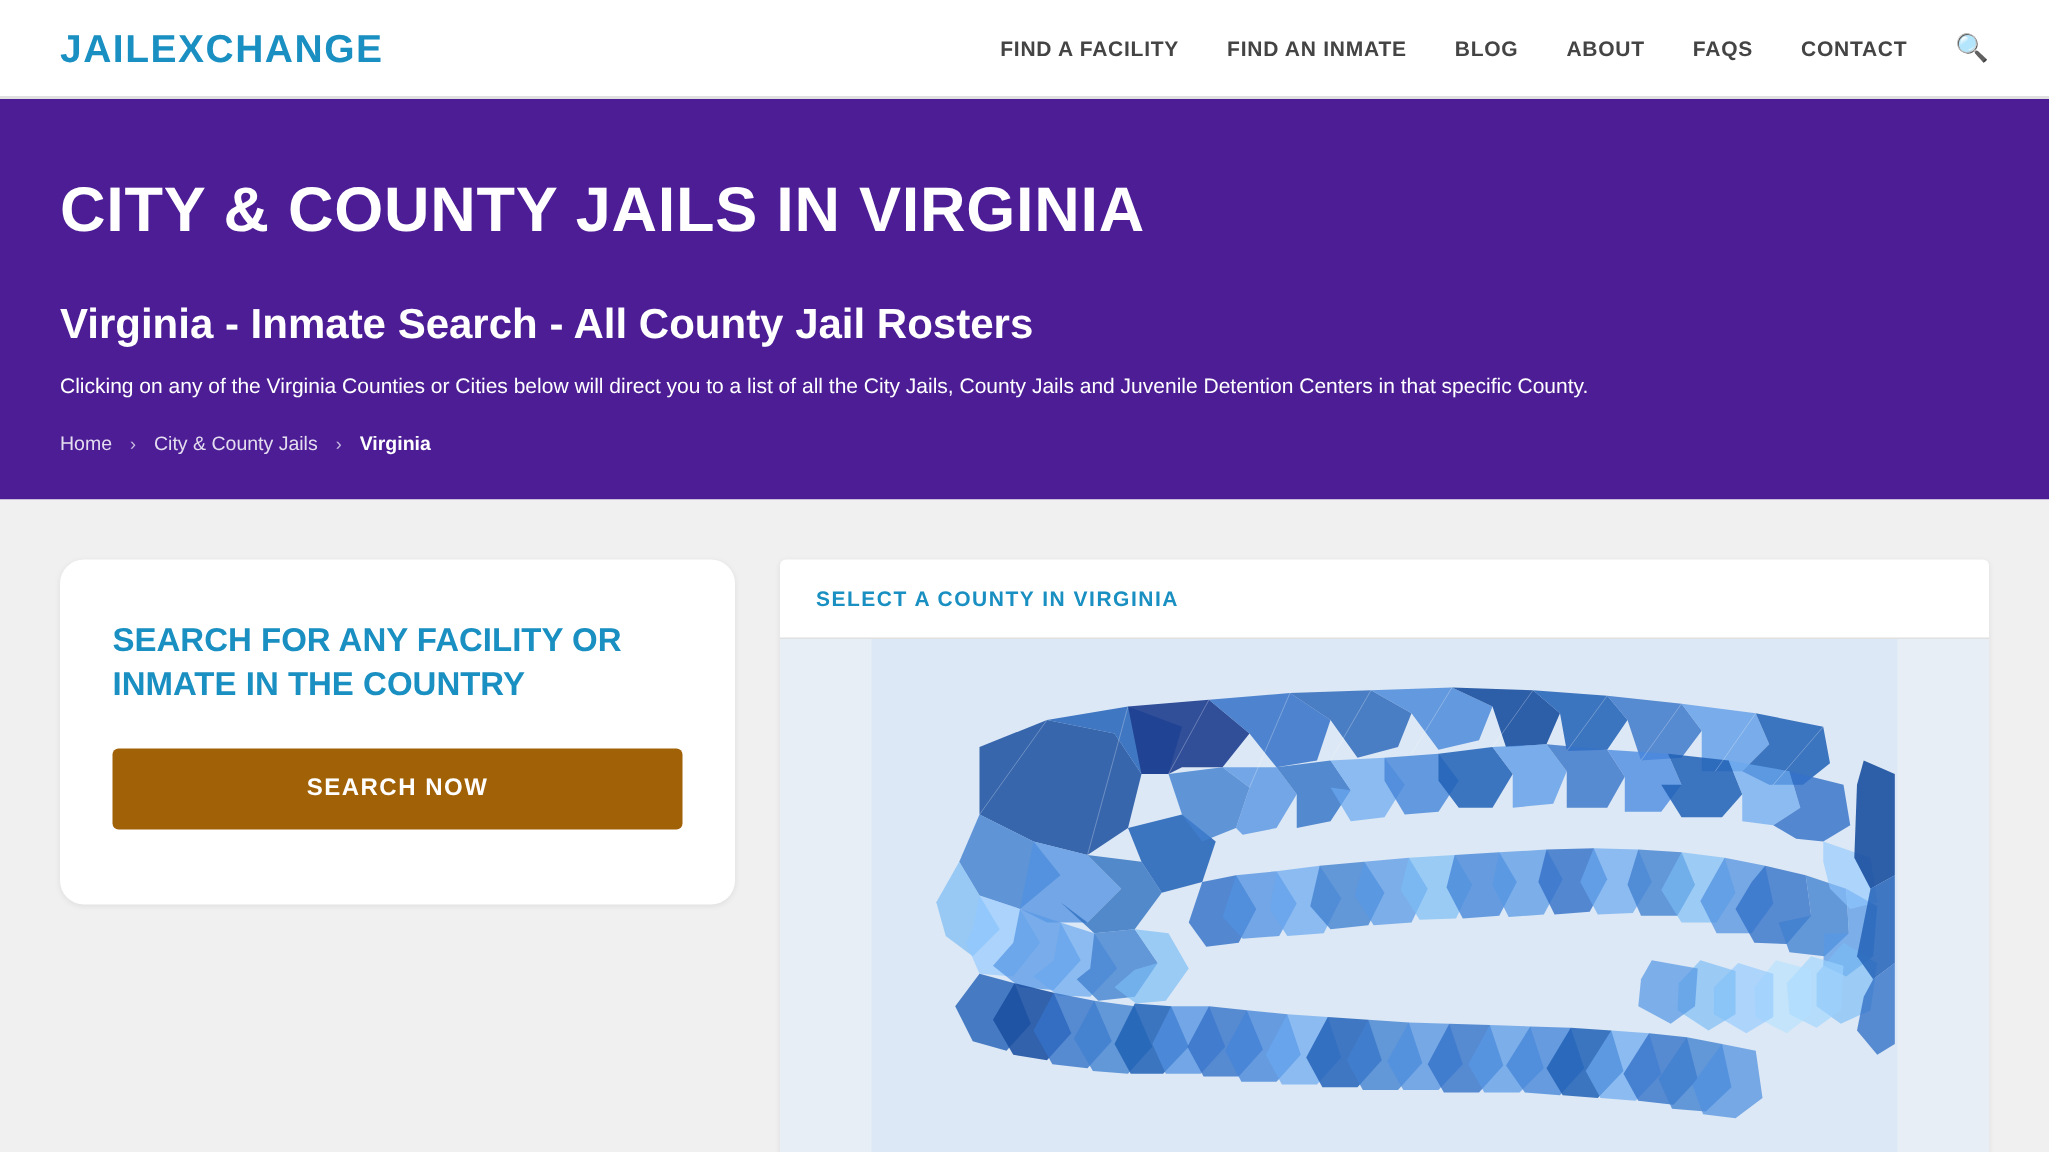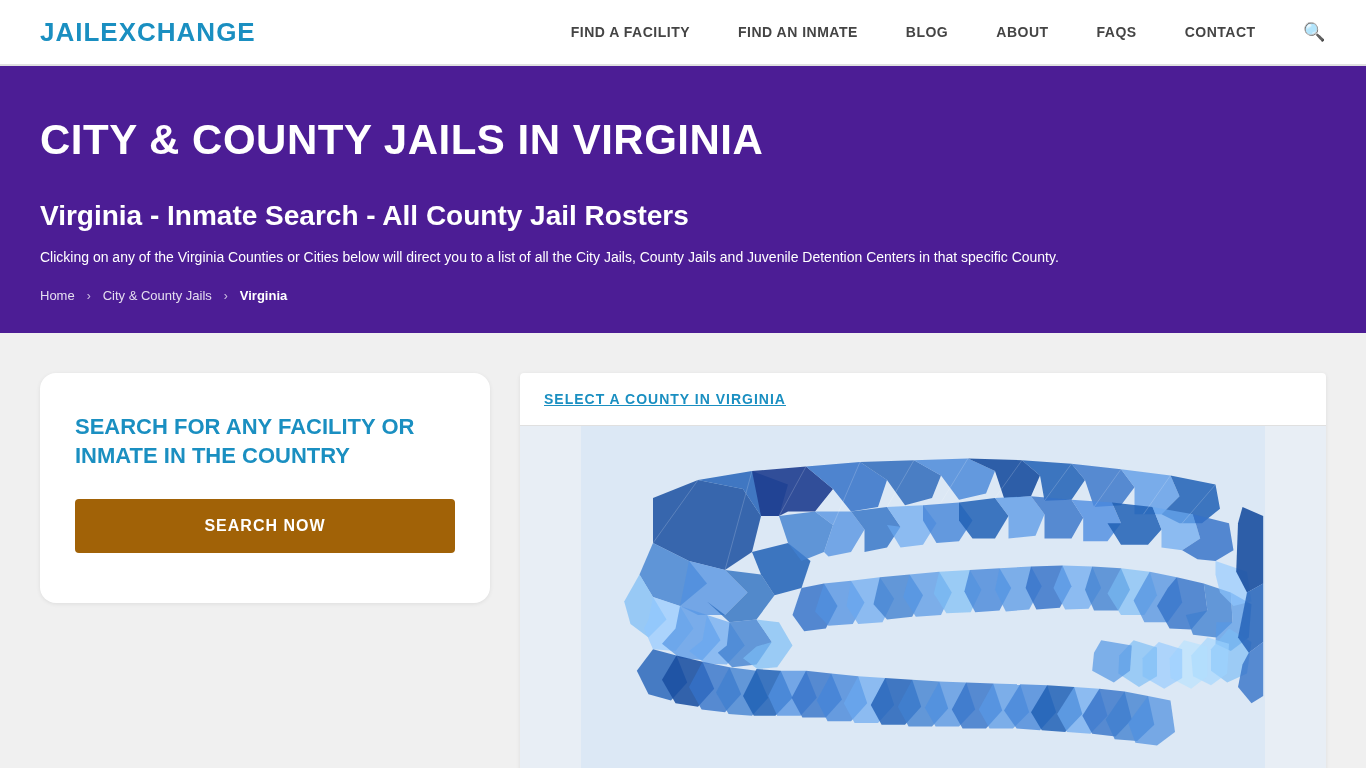--- a/index.html
+++ b/index.html
@@ -23,21 +23,21 @@
       letter-spacing: 1px;
       color: #222;
       text-decoration: none;
     }
     .logo span {
       color: #1a8fc1;
     }
     .nav {
       display: flex;
       align-items: center;
-      gap: 48px;
+      gap: 32px;
     }
     .nav-item {
       font-size: 14px;
       font-weight: 700;
       color: #444;
       text-transform: uppercase;
       cursor: pointer;
       letter-spacing: 0.5px;
     }
     .nav-search-icon {
@@ -149,21 +149,20 @@
     .county-select-header {
       padding: 18px 24px;
       border-bottom: 1px solid #e0e0e0;
     }
     .county-select-header h4 {
       font-size: 14px;
       font-weight: 700;
       color: #1a8fc1;
       letter-spacing: 1px;
       text-transform: uppercase;
-      text-decoration: underline;
     }
     .map-container {
       width: 100%;
       height: 360px;
       background: #e8eef5;
       position: relative;
       overflow: hidden;
       display: flex;
       align-items: center;
       justify-content: center;

